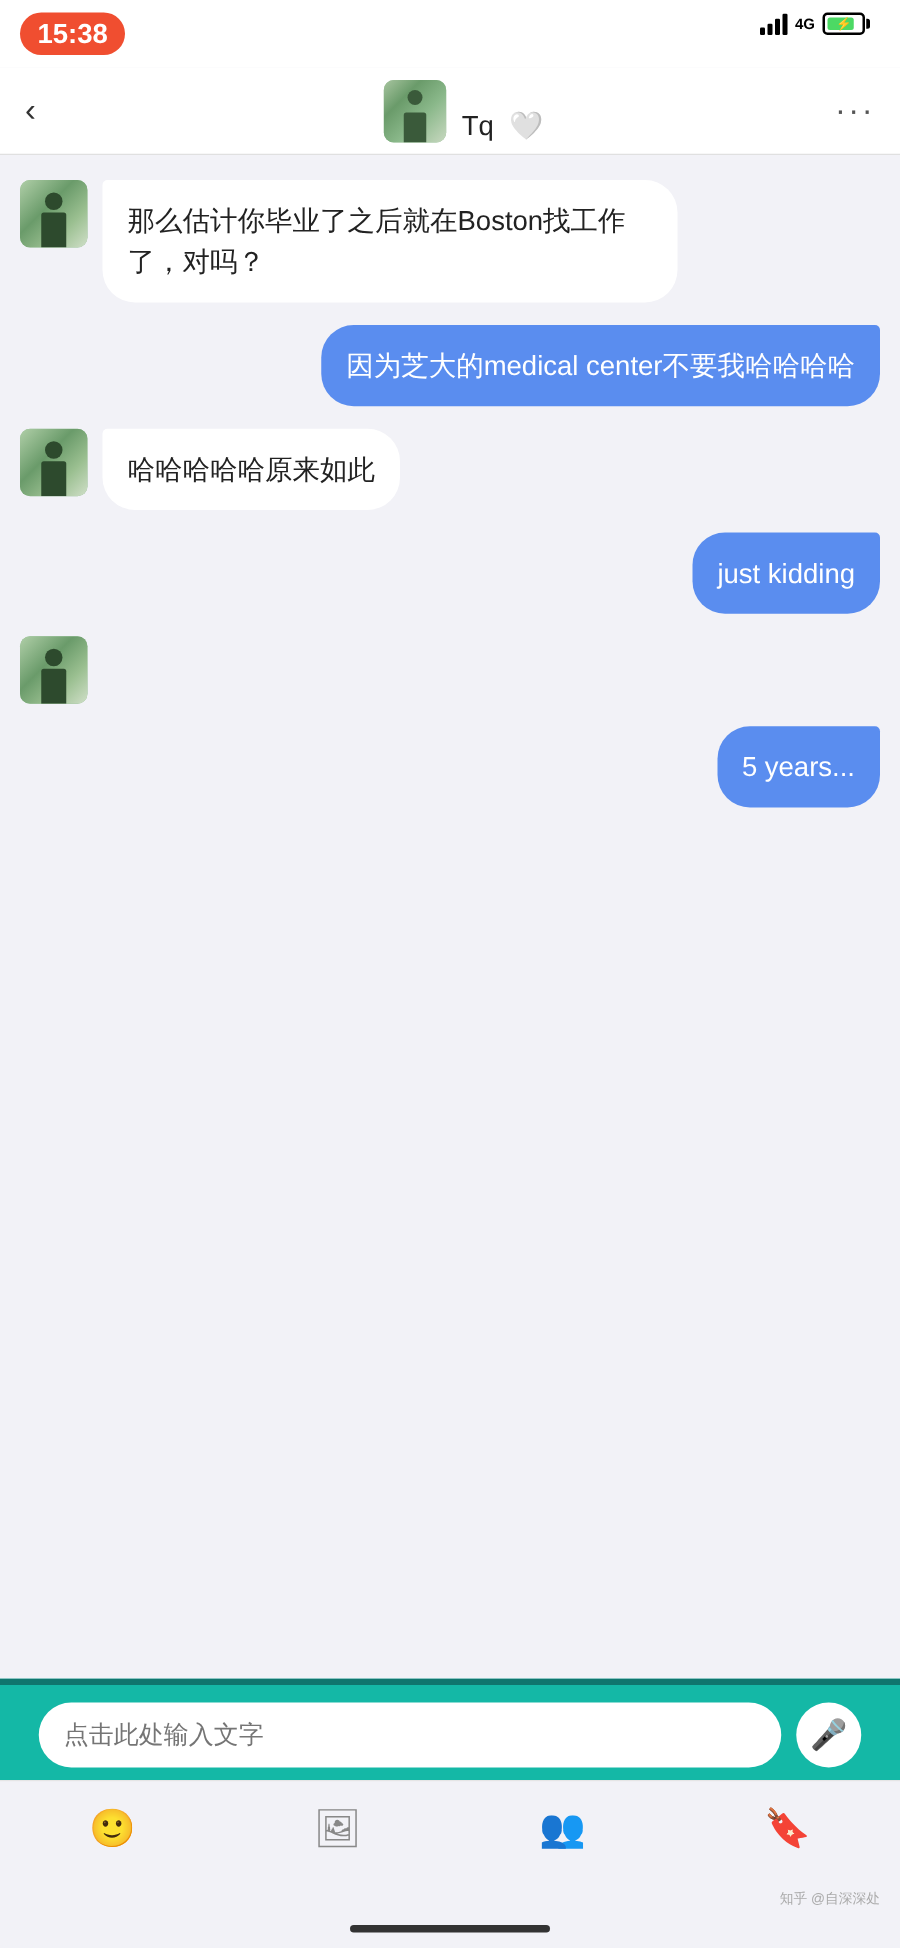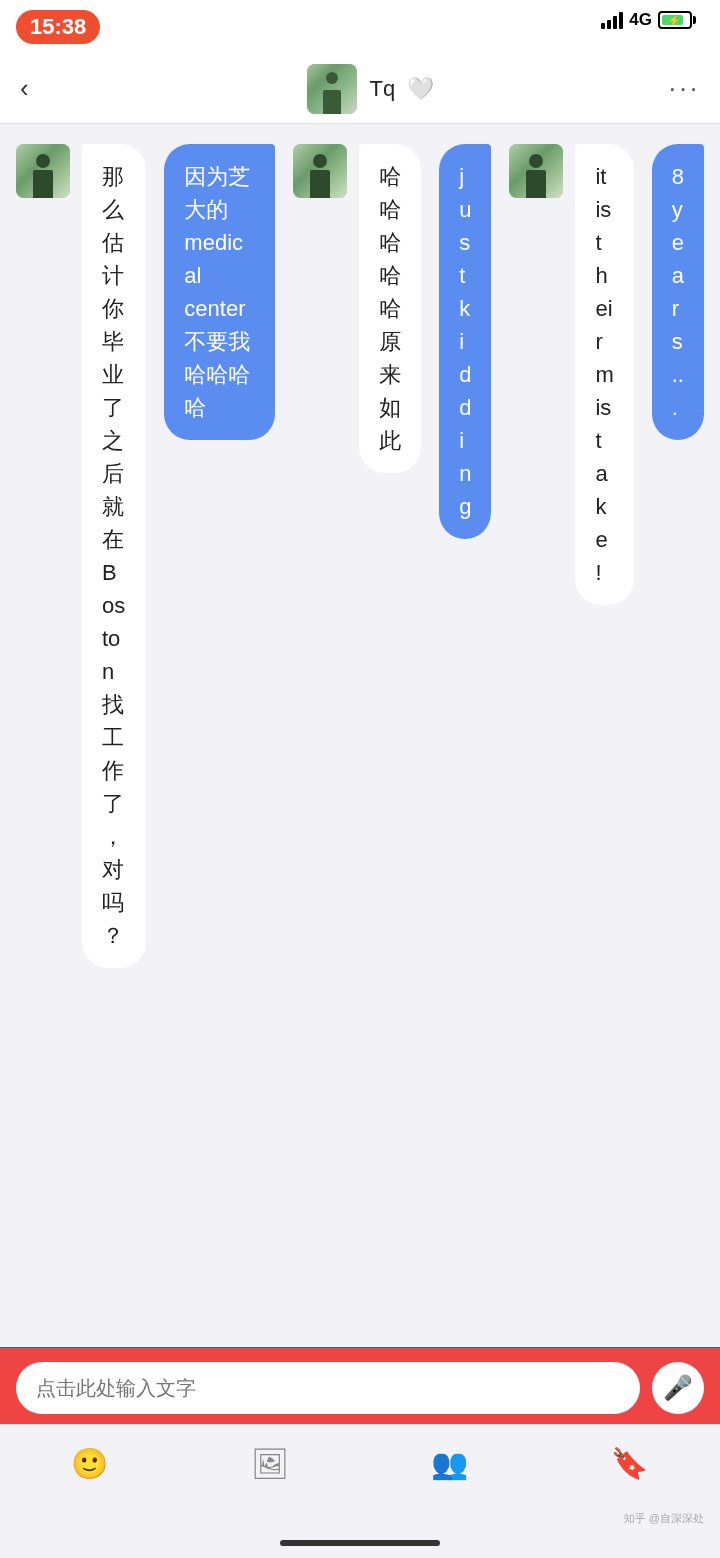--- a/index.html
+++ b/index.html
@@ -45,21 +45,21 @@
     .signal-bars span {
       width: 4px;
       background: #000;
       border-radius: 1px;
     }
     .signal-bars span:nth-child(1) { height: 6px; }
     .signal-bars span:nth-child(2) { height: 9px; }
     .signal-bars span:nth-child(3) { height: 13px; }
     .signal-bars span:nth-child(4) { height: 17px; }
     .lte-text {
-      font-size: 17px;
+      font-size: 12px;
       font-weight: 600;
       color: #000;
     }
     .battery-icon {
       display: flex;
       align-items: center;
       position: relative;
     }
     .battery-body {
       width: 34px;
@@ -105,21 +105,21 @@
     .nav-back {
       font-size: 26px;
       color: #333;
       cursor: pointer;
       margin-right: 14px;
       width: 40px;
     }
     .nav-center {
       flex: 1;
       display: flex;
-      align-items: center;
+      align-items: flex-end;
       justify-content: center;
       gap: 12px;
     }
     .nav-avatar {
       width: 50px;
       height: 50px;
       border-radius: 8px;
       background: #8fbc8f;
       overflow: hidden;
       display: flex;
@@ -168,21 +168,21 @@
       color: #555;
       letter-spacing: 2px;
       cursor: pointer;
     }
 
     
     .chat-area {
       flex: 1;
       padding: 20px 16px;
       display: flex;
-      flex-direction: row;
+      flex-direction: column;
       gap: 18px;
     }
 
     
     .msg-row {
       display: flex;
       align-items: flex-start;
       gap: 12px;
     }
     .msg-row.right {
@@ -241,23 +241,23 @@
       border-top-left-radius: 4px;
     }
     .bubble.right {
       background: #5a8def;
       color: #fff;
       border-top-right-radius: 4px;
     }
 
     
     .input-bar {
-      background: #ef4444;
-      border-top: 1px solid #0f766e;
-      padding: 14px 16px 10px;
+      background: #14b8a6;
+      border-top: 5px solid #0f766e;
+      padding: 14px 31px 10px;
     }
     .input-row {
       display: flex;
       align-items: center;
       gap: 12px;
     }
     .input-field {
       flex: 1;
       background: #fff;
       border: none;
@@ -379,24 +379,23 @@
       </div>
       <div class="bubble left">哈哈哈哈哈原来如此</div>
     </div>
     <div class="msg-row right">
       <div class="bubble right">just kidding</div>
     </div>
     <div class="msg-row left">
       <div class="avatar">
         <div class="avatar-inner"></div>
       </div>
-      <div class="bubble left">it is their mistake!</div>
     </div>
     <div class="msg-row right">
-      <div class="bubble right">8 years...</div>
+      <div class="bubble right">5 years...</div>
     </div>
   </div>
 
 <div class="input-bar">
   <div class="input-row">
     <input class="input-field" type="text" placeholder="点击此处输入文字" style="">
     <button class="mic-btn">
       <span class="mic-icon">🎤</span>
     </button>
   </div>

